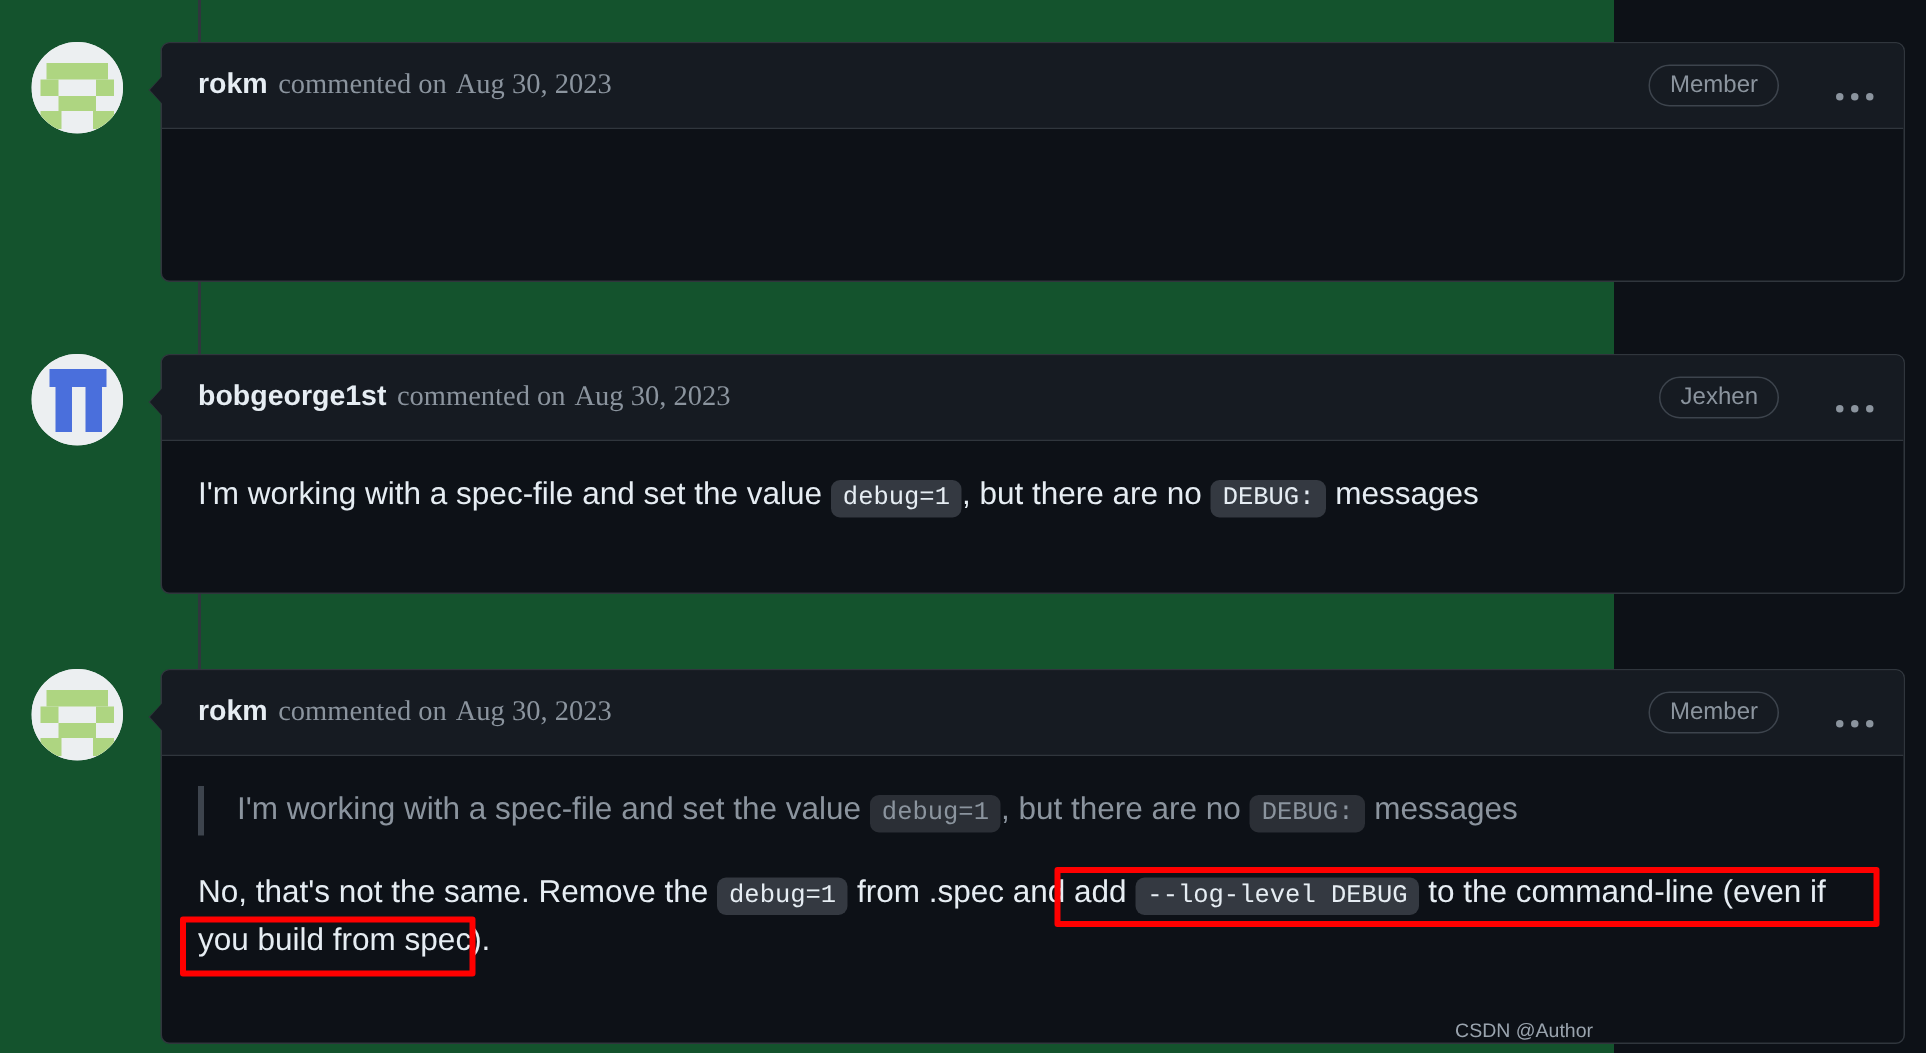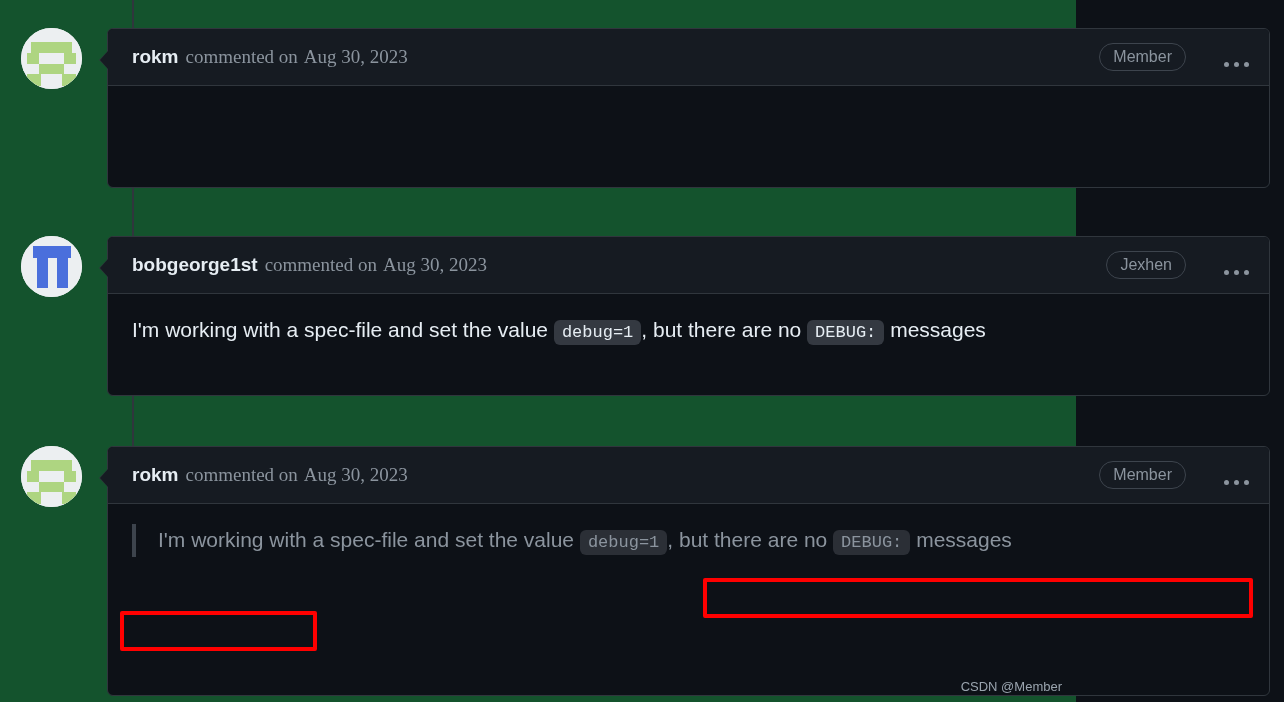--- a/index.html
+++ b/index.html
@@ -249,21 +249,22 @@
           <span class="badge">Member</span>
           <span class="kebab">
               <span></span>
               <span></span>
               <span></span>
             </span>
         </span>
       </div>
       <div class="box-body">
         <blockquote>I'm working with a spec-file and set the value <code class="inline">debug=1</code>, but there are no <code class="inline">DEBUG:</code> messages</blockquote>
+        <p>No, that's not the same. Remove the <code class="inline">debug=1</code> from .spec and add <code class="inline">--log-level DEBUG</code> to the command-line (even if you build from spec).</p>
       </div>
     </div>
   </div>
 
   <div class="hl-box" style="left:703px; top:578px; width:550px; height:40px;"></div>
   <div class="hl-box" style="left:120px; top:611px; width:197px; height:40px;"></div>
 
-  <div class="watermark">CSDN @Member</div>
+  <div class="watermark">CSDN @Author</div>
 </div>
 
 </body></html>

